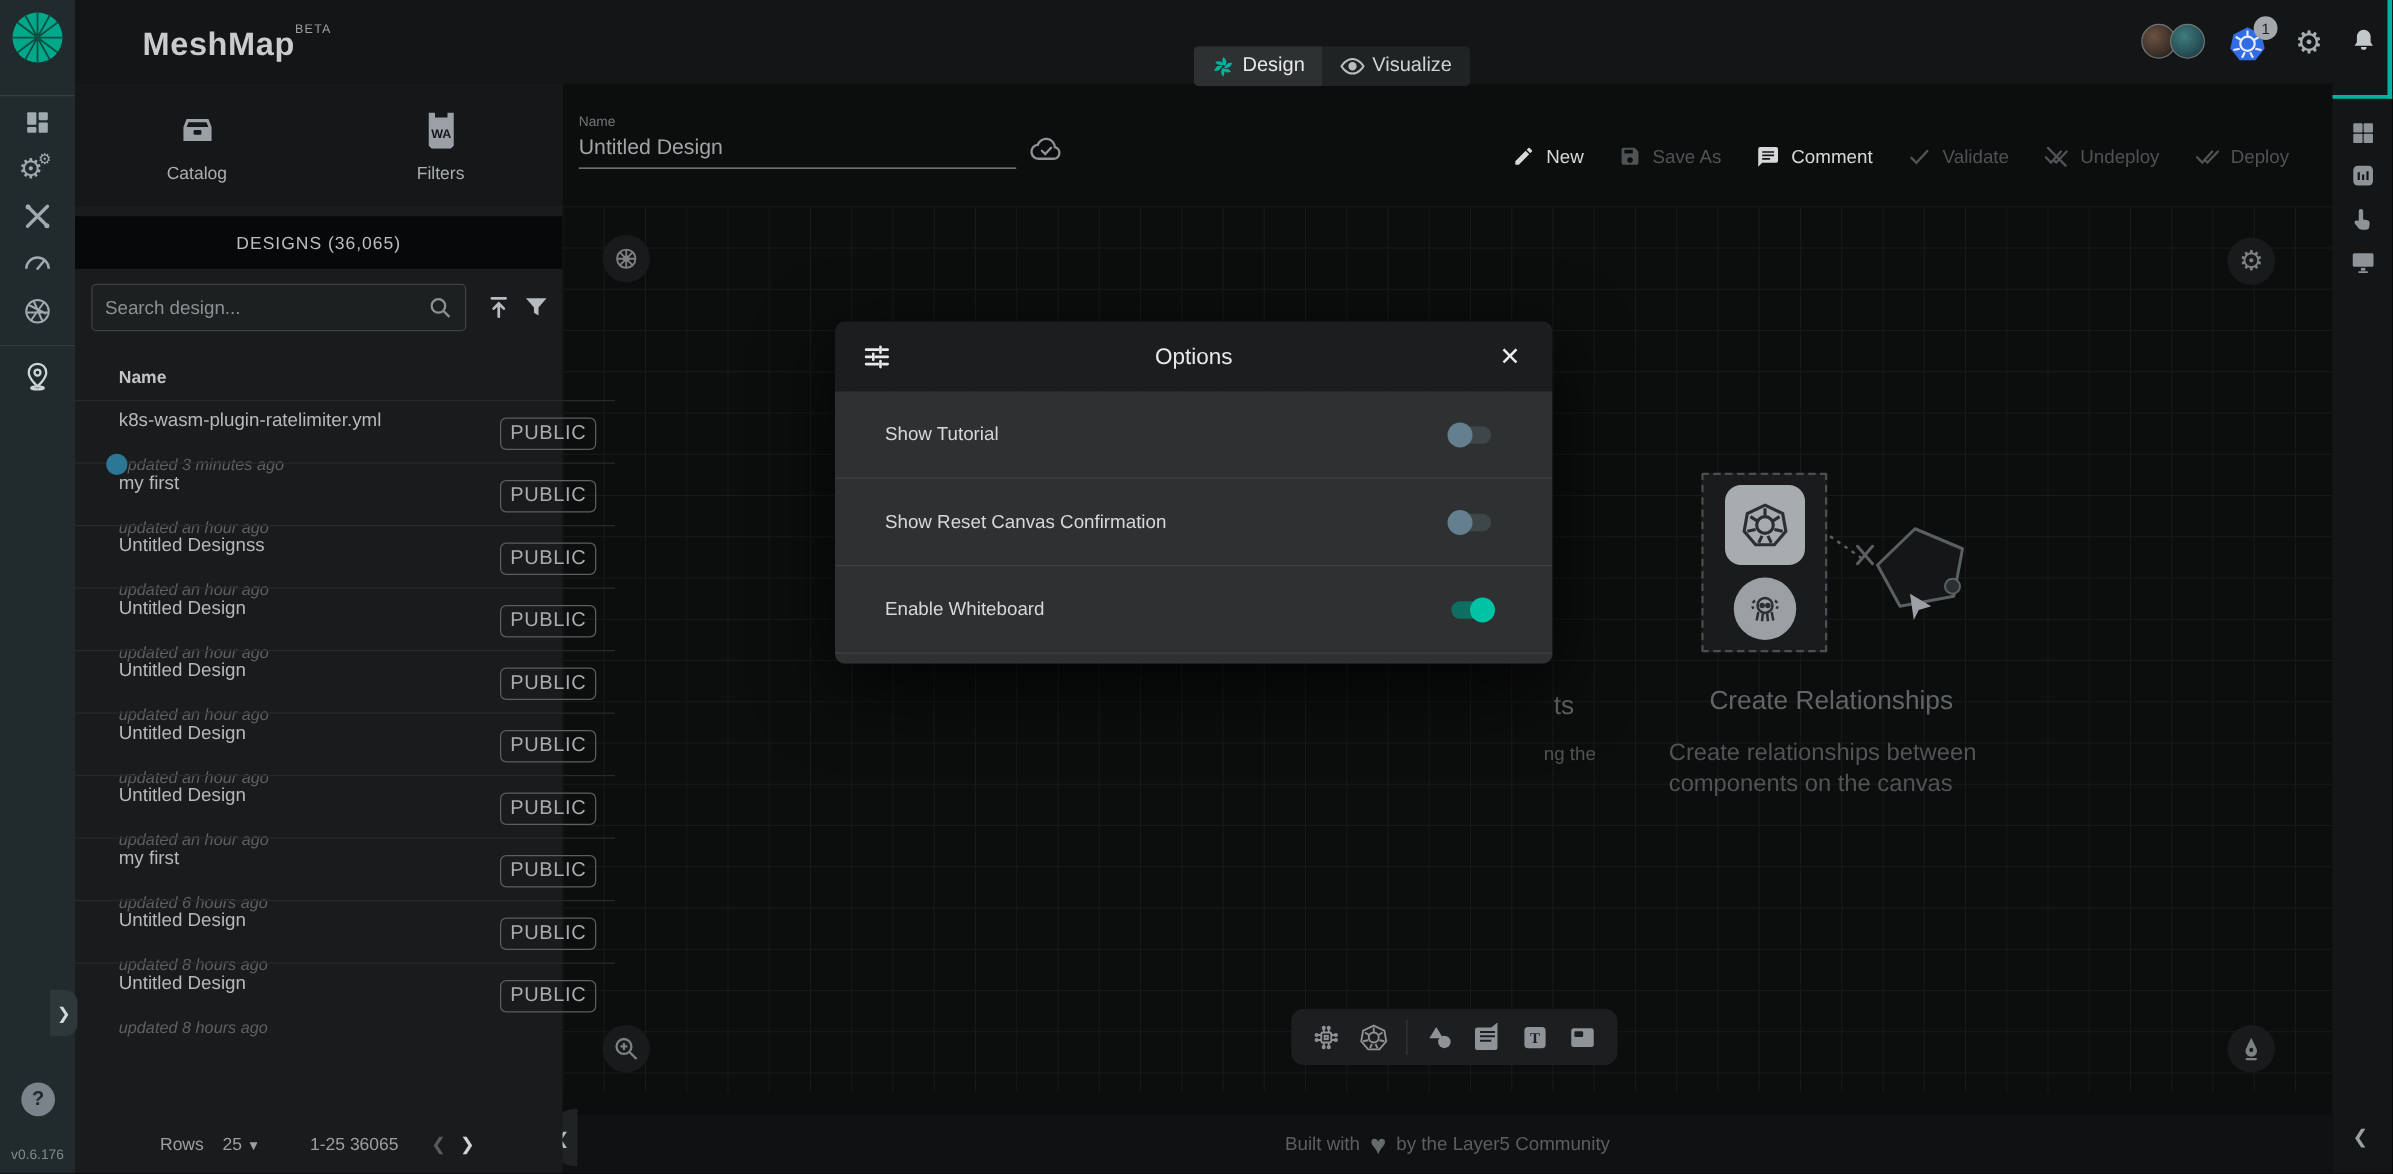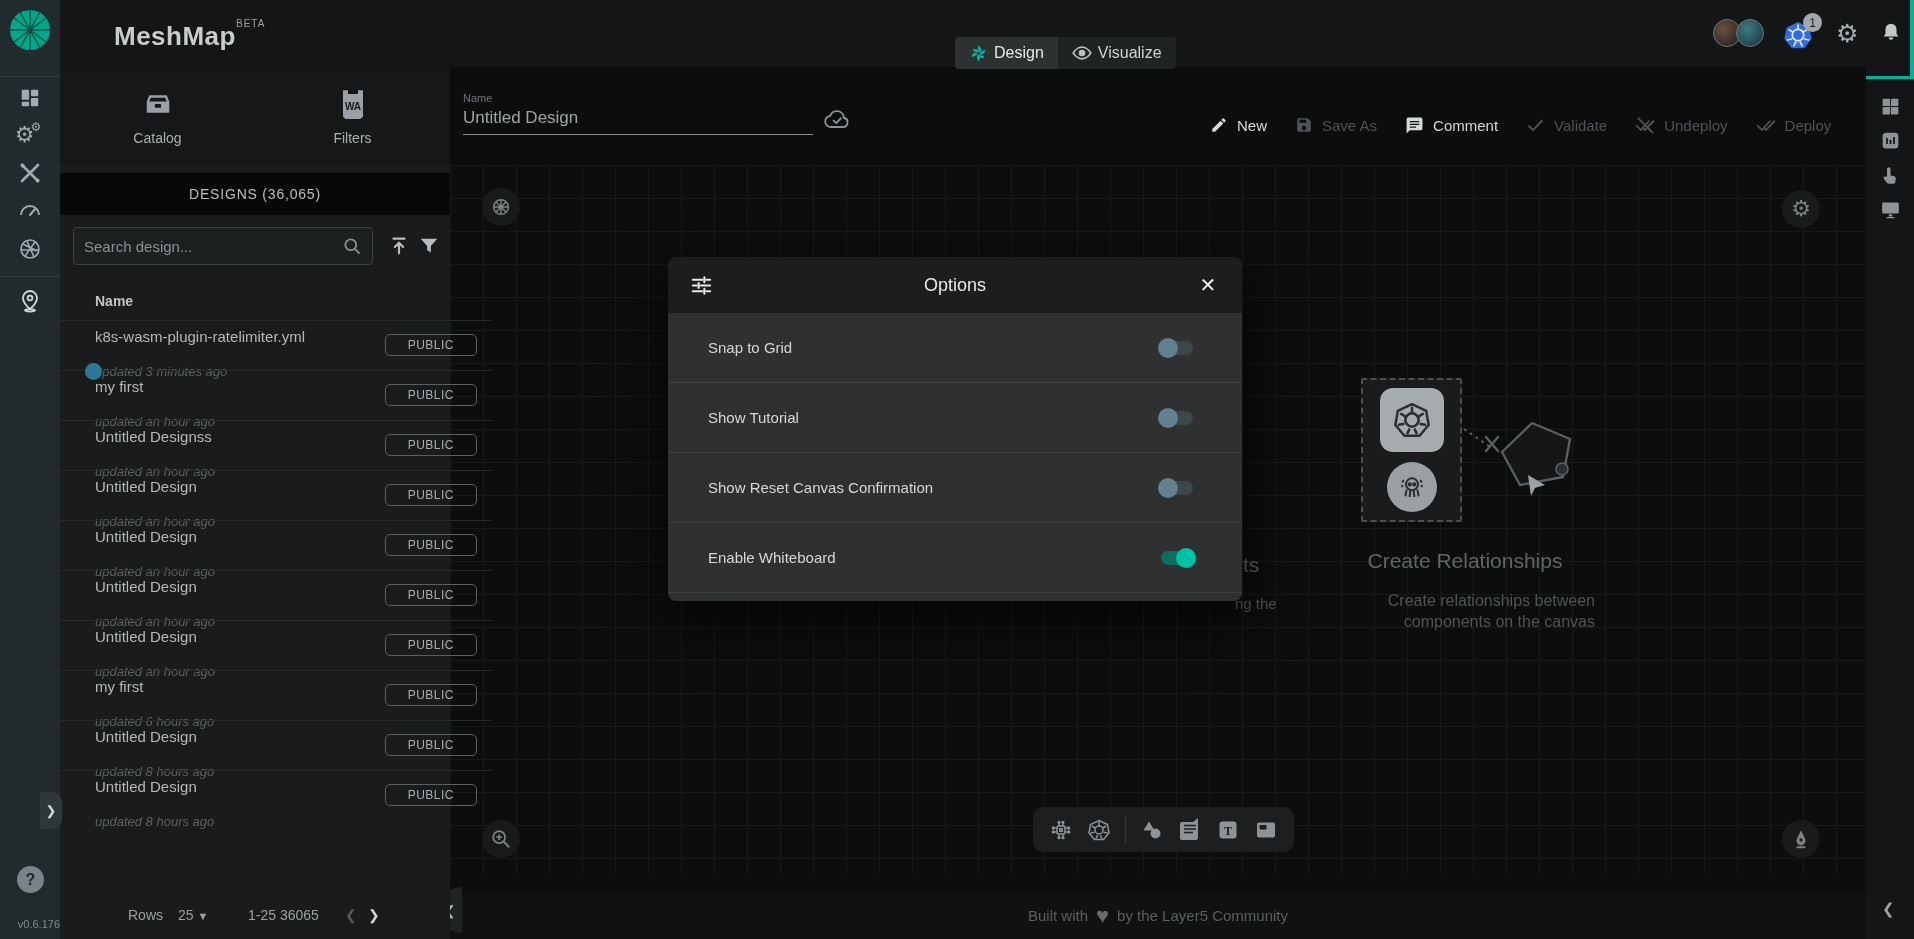--- a/index.html
+++ b/index.html
@@ -9,21 +9,21 @@
 
   
   .rail-left{position:absolute;left:0;top:0;width:60px;height:939px;background:#212b2e;z-index:30}
   .rail-left .logo{position:absolute;left:8px;top:8px}
   .rail-div{position:absolute;left:0;width:60px;height:1px;background:#323d40}
   .rail-ic{position:absolute;left:17px;width:26px;height:26px;color:#9fabae;display:flex;align-items:center;justify-content:center}
   .rail-expander{position:absolute;left:40px;top:792px;width:22px;height:37px;background:#2e383b;border-radius:0 10px 10px 0;
     display:flex;align-items:center;justify-content:center;color:#d3dadc;font-size:13px;z-index:31}
   .help-circle{position:absolute;left:17px;top:866px;width:27px;height:27px;border-radius:50%;background:#78838a;color:#20282b;
     font-weight:bold;font-size:16px;display:flex;align-items:center;justify-content:center}
-  .version{position:absolute;left:0;top:918px;width:60px;text-align:right;font-size:11px;color:#7f8c8d}
+  .version{position:absolute;left:0;top:918px;width:60px;text-align:center;font-size:11px;color:#7f8c8d}
 
   
   .topbar{position:absolute;left:60px;top:0;width:1854px;height:67px;background:#131516;z-index:20}
   .brand{position:absolute;left:54px;top:18px;font-size:26px;font-weight:bold;color:#c9cccd;letter-spacing:.5px}
   .brand sup{font-size:10px;font-weight:normal;color:#9aa0a2;letter-spacing:1px;vertical-align:18px}
   .mode-tabs{position:absolute;left:895px;top:37px;display:flex;border-radius:4px;overflow:hidden}
   .mode-tab{display:flex;align-items:center;gap:6px;padding:6px 14px;font-size:16px;cursor:pointer}
   .mode-tab.active{background:#2e3132;color:#e7e9e9}
   .mode-tab.idle{background:#202324;color:#cfd3d4}
   .avatar-sm{position:absolute;width:28px;height:28px;border-radius:50%;border:1px solid #6f7678;top:19px}
@@ -46,21 +46,21 @@
   .search-box{position:absolute;left:13px;top:160px;width:300px;height:38px;background:#1d2021;border:1px solid #3c4245;border-radius:4px;
     display:flex;align-items:center;padding:0 10px;color:#8a9194}
   .search-box input{flex:1;background:transparent;border:0;outline:0;color:#c4b5fd;font-size:15px;font-family:Liberation Sans, sans-serif}
   .search-box input::placeholder{color:#8a9194}
   .panel-tool{position:absolute;top:168px;color:#b6bcc0}
   .col-head{position:absolute;left:35px;top:226px;font-size:14px;font-weight:bold;color:#c2c5c6}
   .rows{position:absolute;left:0;top:253px;width:432px}
   .lrow{position:relative;height:50px;border-top:1px solid #262a2b;padding:7px 15px 0 35px;cursor:pointer}
   .lrow .nm{font-size:15px;color:#b5b9ba;white-space:nowrap;overflow:hidden;max-width:280px}
   .lrow .up{font-size:13px;font-style:italic;color:#5c6163;margin-top:19px}
-  .lrow .badge{position:absolute;right:15px;top:13px;border:1px solid #5a5f61;border-radius:5px;padding:3px 22px;font-size:12px;color:#a9adb0;letter-spacing:.5px}
+  .lrow .badge{position:absolute;right:15px;top:13px;border:1px solid #5a5f61;border-radius:5px;padding:3px 7px;font-size:16px;color:#a9adb0;letter-spacing:.5px}
   .mini-avatar{position:absolute;left:25px;top:296px;width:17px;height:17px;border-radius:50%;background:#2d7796;z-index:2}
   .pagination{position:absolute;left:0;top:835px;width:390px;height:30px;font-size:14px;color:#9aa0a3}
   .pagination .pi{position:absolute;top:5px}
 
   
   .canvas{position:absolute;left:450px;top:67px;width:1416px;height:872px;background:#0c0d0d}
   .grid{position:absolute;left:0;top:98px;width:1416px;height:708px;
     background-image:linear-gradient(#17191b 1px,transparent 1px),linear-gradient(90deg,#17191b 1px,transparent 1px);
     background-size:33px 33px}
   .name-field{position:absolute;left:13px;top:25px;width:376px}
@@ -82,21 +82,21 @@
     justify-content:center;gap:8px;color:#5a5f61;font-size:15px}
   .edge-tab-left{position:absolute;left:-12px;top:820px;width:24px;height:46px;background:#202324;border-radius:24px 0 0 24px;
     display:flex;align-items:center;justify-content:center;color:#b9bec0;font-size:13px;z-index:5}
   .frag-title{position:absolute;left:793px;top:486px;font-size:21px;color:#5f6466}
   .frag-text{position:absolute;left:785px;top:528px;font-size:15px;color:#4f5456}
   .cr-box{position:absolute;left:911px;top:311px;width:101px;height:144px;border:2px dashed #4a4f51;background:#191b1c;border-radius:2px}
   .cr-k8s-tile{position:absolute;left:17px;top:8px;width:64px;height:64px;border-radius:13px;background:#a7acaf;display:flex;align-items:center;justify-content:center;color:#2a2f31}
   .cr-squid{position:absolute;left:24px;top:82px;width:50px;height:50px;border-radius:50%;background:#9aa0a4;display:flex;align-items:center;justify-content:center;color:#2a2f31}
   .cr-art{position:absolute;left:1000px;top:330px;color:#5a6062}
   .cr-title{position:absolute;left:870px;top:482px;width:290px;text-align:center;font-size:21px;color:#606668}
-  .cr-text{position:absolute;left:885px;top:524px;width:260px;text-align:right;font-size:16px;line-height:1.3;color:#4f5456}
+  .cr-text{position:absolute;left:885px;top:524px;width:260px;text-align:left;font-size:19px;line-height:1.3;color:#4f5456}
 
   
   .rail-right{position:absolute;left:1866px;top:67px;width:48px;height:872px;background:#131516;z-index:20}
   .rr-ic{position:absolute;left:14px;color:#8d9396;cursor:pointer}
   .rr-chev{position:absolute;left:16px;top:833px;color:#9aa0a3;font-size:15px;cursor:pointer}
 
   
   .modal{position:absolute;left:668px;top:257px;width:574px;border-radius:8px;box-shadow:0 18px 60px rgba(0,0,0,.75);z-index:60;overflow:hidden}
   .modal-head{height:56px;background:#1b1d1e;display:flex;align-items:center;padding:0 22px}
   .modal-title{flex:1;text-align:center;font-size:18px;color:#e8eaea}
@@ -539,27 +539,20 @@
         <svg width="23" height="23" viewBox="0 0 24 24" fill="none" stroke="currentColor" stroke-width="2.2" stroke-linecap="round">
             <path d="M3 6h10M17 6h4M3 12h4M11 12h10M3 18h10M17 18h4"></path>
             <path d="M15 3.5v5M9 9.5v5M15 15.5v5"></path>
           </svg>
       </span>
       <span class="modal-title">Options</span>
       <span class="modal-close">✕</span>
     </div>
     <div class="modal-body">
       <div class="opt-row">
-        <span class="opt-label">Snap to Grid</span>
-        <span class="switch off">
-            <span class="track"></span>
-            <span class="knob"></span>
-          </span>
-      </div>
-      <div class="opt-row">
         <span class="opt-label">Show Tutorial</span>
         <span class="switch off">
             <span class="track"></span>
             <span class="knob"></span>
           </span>
       </div>
       <div class="opt-row">
         <span class="opt-label">Show Reset Canvas Confirmation</span>
         <span class="switch off">
             <span class="track"></span>

